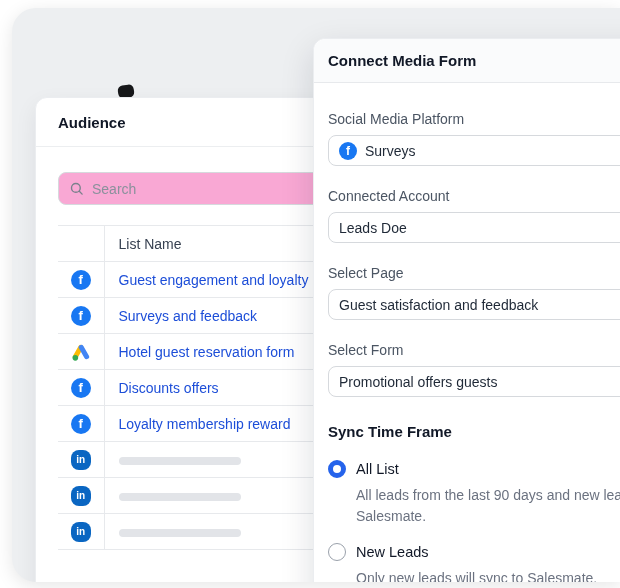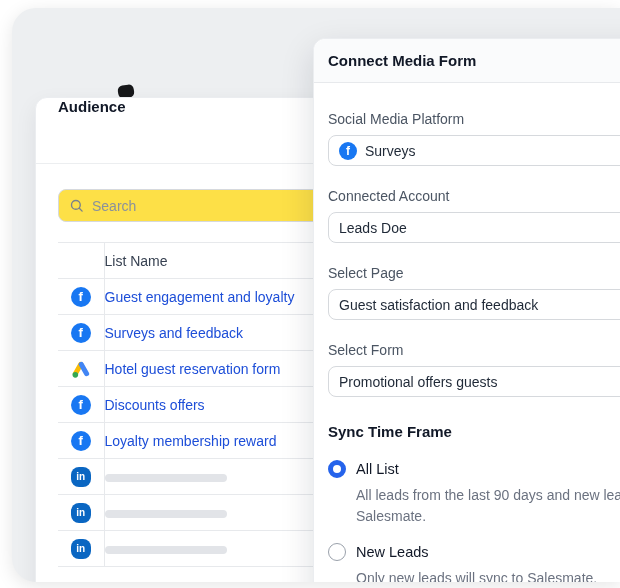--- a/index.html
+++ b/index.html
@@ -37,34 +37,34 @@
     border-radius: 12px;
   }
 
   
   .audience {
     left: 23px; top: 89px;
     width: 372px; height: 560px;
     box-shadow: 0 8px 22px rgba(16,24,40,.07);
   }
   .audience-header {
-    height: 66px;
-    display: flex; align-items: flex-start;
+    height: 49px;
+    display: flex; align-items: center;
     padding: 0 22px;
     border-bottom: 1px solid #eceef0;
   }
   .panel-title {
     font-size: 15px; font-weight: 700; color: #111827;
   }
   .search {
     margin: 25px 22px 20px 22px;
     height: 33px;
     border: 1px solid #d6d9dd;
     border-radius: 8px;
-    background: #fde047;
+    background: #f9a8d4;
     display: flex; align-items: center;
     gap: 8px;
     padding: 0 10px;
   }
   .search-icon { display: inline-flex; }
   .search-input {
     border: none; outline: none;
     font-size: 14px; color: #374151;
     flex: 1; min-width: 0;
     font-family: "Liberation Sans", sans-serif;
@@ -81,20 +81,21 @@
   }
   .list-table tr { border-bottom: 1px solid #e7e9ec; }
   .icon-cell {
     width: 46px; height: 36px;
     border-right: 1px solid #e7e9ec;
     text-align: center; vertical-align: middle;
   }
   .name-cell {
     height: 36px;
     text-align: left; vertical-align: middle;
+    padding-left: 14px;
     color: #374151; font-weight: 400;
     white-space: nowrap;
   }
   .link { color: #1D4ED8; cursor: pointer; }
   .bar {
     width: 122px; height: 8px;
     border-radius: 4px;
     background: #e2e4e8;
   }
 

